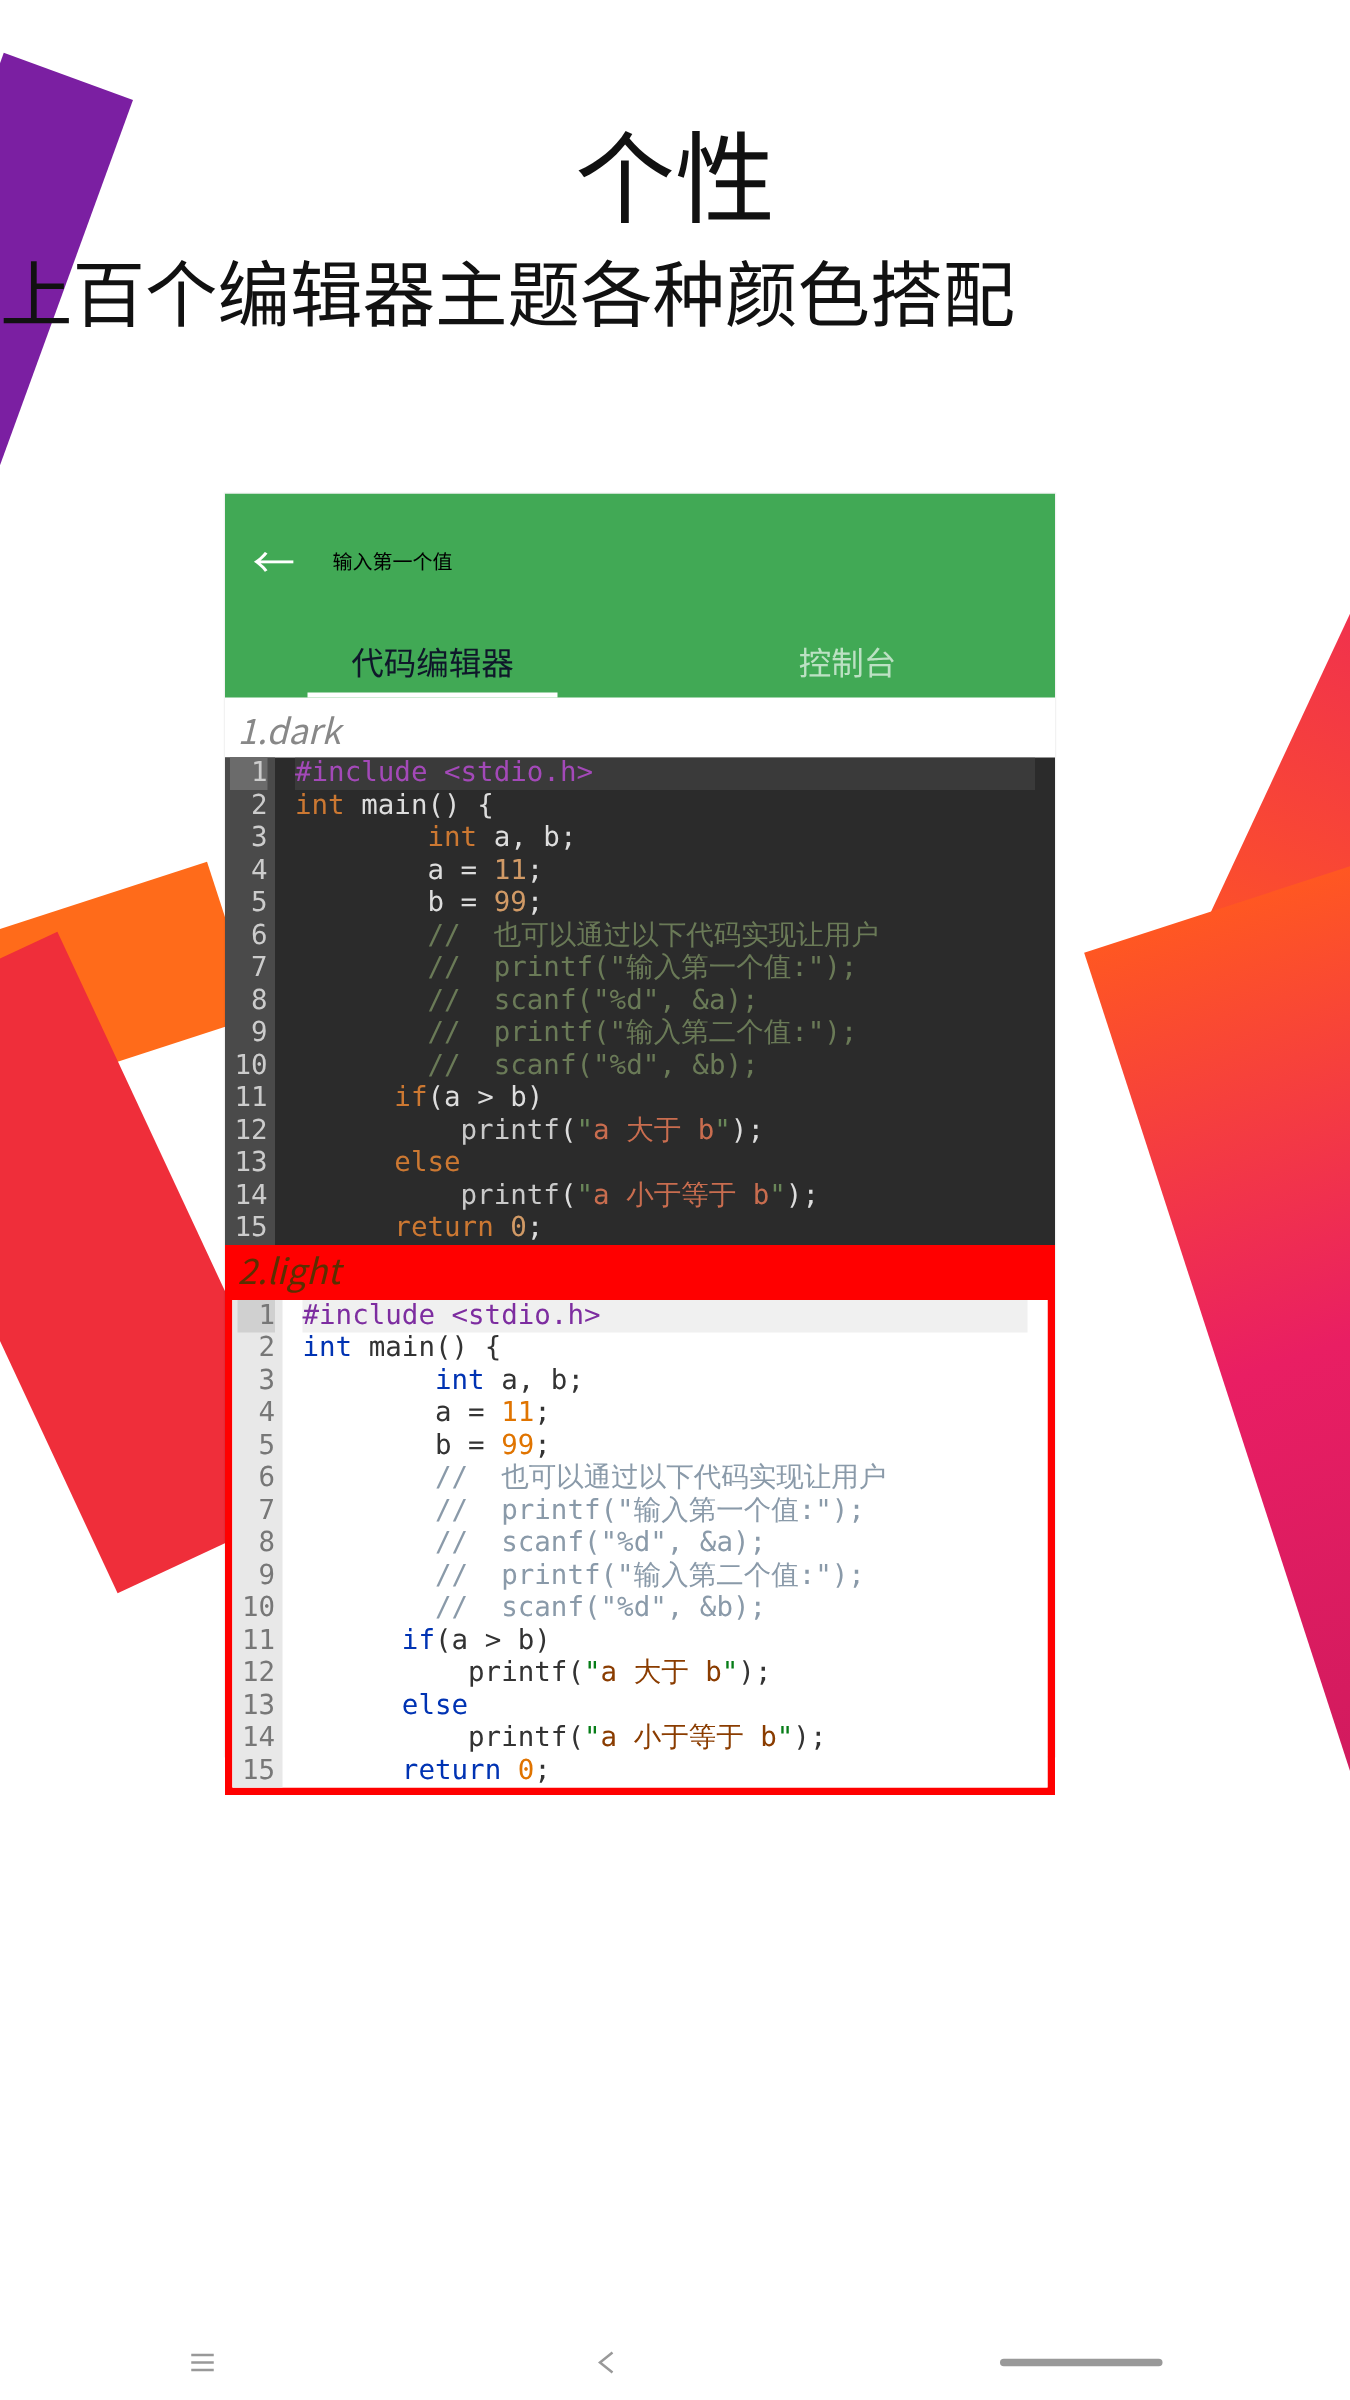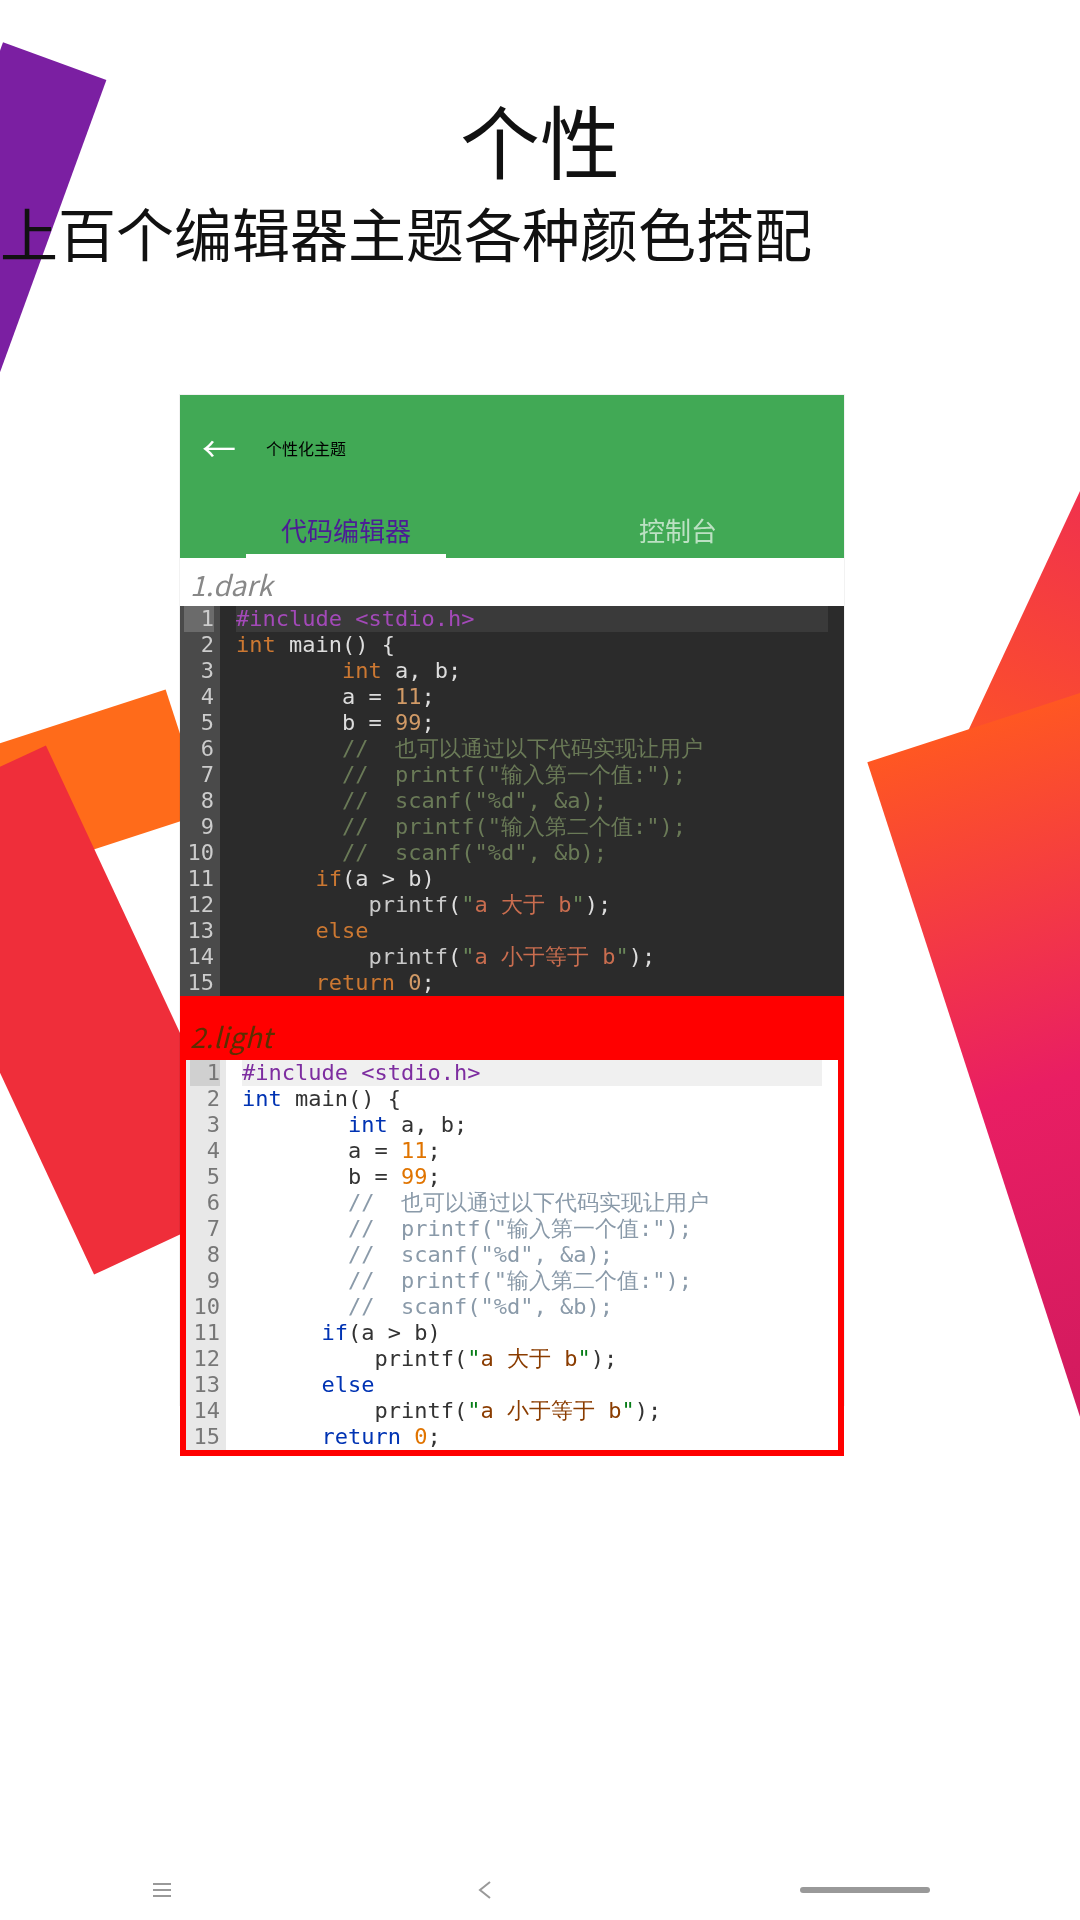--- a/index.html
+++ b/index.html
@@ -28,25 +28,25 @@
   left: 180px;
   width: 664px;
   height: 1010px;
   background: #fff;
   box-shadow: 0 0 0 1px rgba(0,0,0,.05);
 }
 .appbar { height: 105px; background: #41a955; display: flex; align-items: center; padding: 0 22px; }
 .back-arrow { color: #fff; font-size: 34px; margin-right: 30px; cursor: pointer; }
 .tabs { height: 58px; background: #41a955; display: flex; }
 .tab { flex: 1; display: flex; align-items: center; justify-content: center; color: rgba(255,255,255,.65); font-size: 26px; position: relative; cursor: pointer; }
-.tab.active { color: #4c1d95; }
+.tab.active { color: #0f172a; }
 .tab.active::after { content:""; position:absolute; bottom:0; left:20%; right:20%; height:4px; background:#fff; }
 .theme-label { font-size: 28px; color: #888; padding: 6px 10px 2px; font-style: italic; }
 .light-frame { border: 6px solid #ff0000; }
-.light-frame .theme-label { background: #ff0000; color: #5b2f00; margin: -6px -6px 0; padding: 20px 10px 4px; }
+.light-frame .theme-label { background: #ff0000; color: #5b2f00; margin: -6px -6px 0; padding: 0 10px 4px; }
 .code-block { font-family: "DejaVu Sans Mono", Menlo, Consolas, monospace; font-size: 22px; line-height: 26px; display: flex; }
 .dark .code-block { background: #2b2b2b; }
 .light .code-block { background: #fff; }
 .gutter { width: 40px; text-align: right; padding: 0 6px 0 4px; }
 .dark .gutter { background: #4a4a4a; color: #ccc; }
 .light .gutter { background: #e8e8e8; color: #777; }
 .gutter .hl { background: #6b6b6b; }
 .light .gutter .hl { background: #d0d0d0; }
 .code { flex: 1; padding: 0 16px; overflow: hidden; white-space: pre; }
 .dark .code { color: #ddd; }
@@ -78,21 +78,21 @@
 <div class="stripe stripe-orange"></div>
 <div class="stripe stripe-red"></div>
 <div class="stripe stripe-grad"></div>
 
 <div class="promo-title">个性</div>
 <div class="promo-sub">上百个编辑器主题各种颜色搭配</div>
 
 <div class="phone">
   <div class="appbar">
     <span class="back-arrow">←</span>
-    <span>个性化主题</span>
+    <span>输入第一个值</span>
   </div>
   <div class="tabs">
     <div class="tab active">代码编辑器</div>
     <div class="tab">控制台</div>
   </div>
 
   <div class="dark">
     <div class="theme-label">1.dark</div>
     <div class="code-block">
       <div class="gutter" id="gutter-dark">

